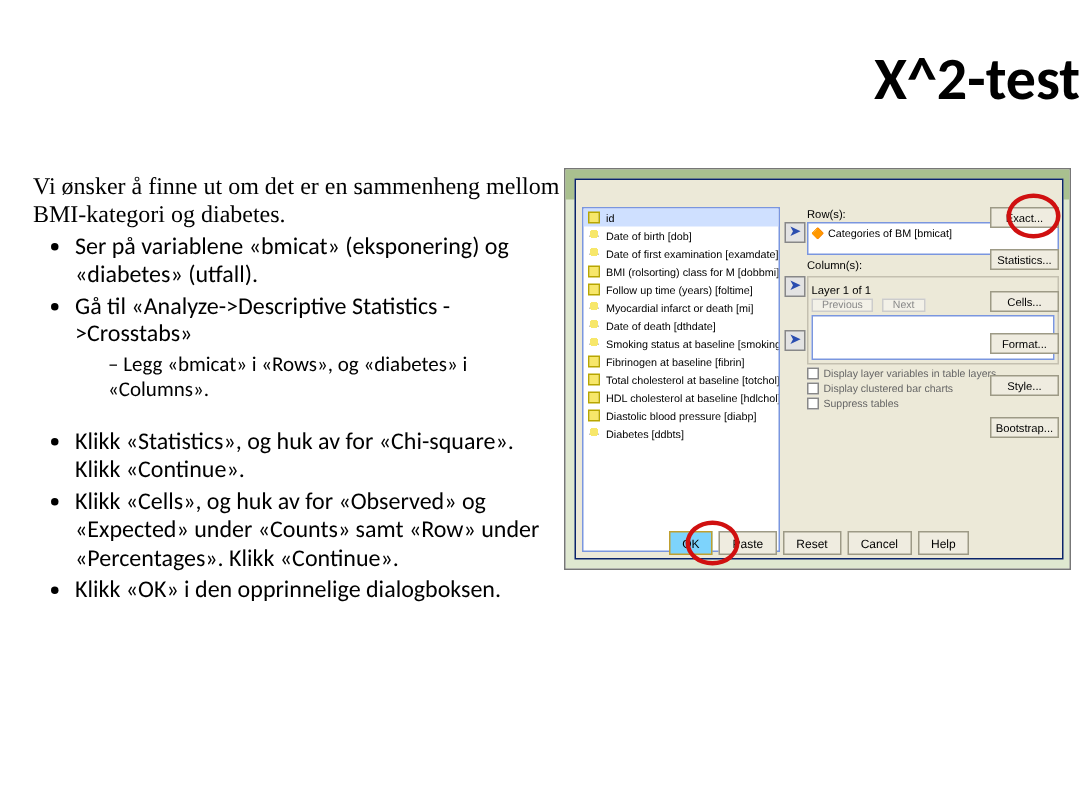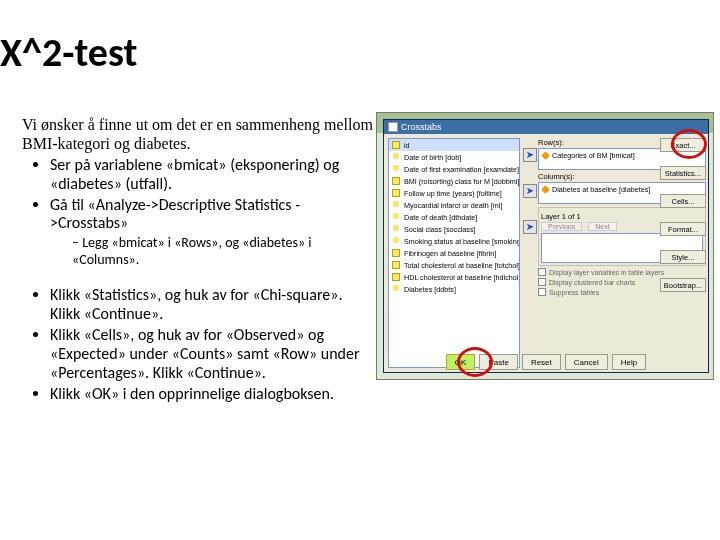--- a/index.html
+++ b/index.html
@@ -10,21 +10,21 @@
     position: relative;
     overflow: hidden;
   }
   .slide {
     width: 720px; height: 540px;
     position: relative;
   }
   .title {
     position: absolute;
     top: 28px; left: 0; width: 720px;
-    text-align: left;
+    text-align: right;
     font-size: 40px;
     color: #000;
   }
   .textcol {
     position: absolute;
     top: 116px; left: 22px;
     width: 352px;
     font-size: 16px;
     line-height: 1.18;
     color: #000;
@@ -146,21 +146,21 @@
     position:absolute; left: 0; right: 0; bottom: 2px;
     display:flex; gap:4px; justify-content:center;
   }
   .bbtn {
     height: 16px; padding: 0 8px;
     background: #efece0;
     border: 1px solid #9d9a86;
     font-size: 8px;
     display:flex; align-items:center; justify-content:center;
   }
-  .bbtn.ok { background:#bef264; border-color:#c0a030; }
+  .bbtn.ok { background:#7dd3fc; border-color:#c0a030; }
 
   .redcircle {
     position: absolute;
     width: 36px; height: 30px;
     border: 3px solid #d01010;
     border-radius: 50%;
     pointer-events: none;
   }
 </style>
 </head>
@@ -181,24 +181,20 @@
     </li>
     <li>Klikk «Statistics», og huk av for «Chi-square». Klikk «Continue».</li>
     <li>Klikk «Cells», og huk av for «Observed» og «Expected» under «Counts» samt «Row» under «Percentages». Klikk «Continue».</li>
     <li>Klikk «OK» i den opprinnelige dialogboksen.</li>
   </ul>
 </div>
 
 <div class="shot">
   <div class="bgstrip"></div>
   <div class="win">
-    <div class="win-title">
-      <span class="ticon"></span>
-      <span>Crosstabs</span>
-    </div>
     <div class="win-body">
       <div class="vlist" id="vlist">
             <div class="row sel">
               <span class="vic s"></span>
               <span>id</span>
             </div>
             <div class="row">
               <span class="vic n"></span>
               <span>Date of birth [dob]</span>
             </div>
@@ -217,57 +213,54 @@
             <div class="row">
               <span class="vic n"></span>
               <span>Myocardial infarct or death [mi]</span>
             </div>
             <div class="row">
               <span class="vic n"></span>
               <span>Date of death [dthdate]</span>
             </div>
             <div class="row">
               <span class="vic n"></span>
-              <span>Social class [socclass]</span>
-            </div>
-            <div class="row">
-              <span class="vic n"></span>
               <span>Smoking status at baseline [smoking]</span>
             </div>
             <div class="row">
               <span class="vic s"></span>
               <span>Fibrinogen at baseline [fibrin]</span>
             </div>
             <div class="row">
               <span class="vic s"></span>
               <span>Total cholesterol at baseline [totchol]</span>
             </div>
             <div class="row">
               <span class="vic s"></span>
               <span>HDL cholesterol at baseline [hdlchol]</span>
+            </div>
+            <div class="row">
+              <span class="vic s"></span>
+              <span>Diastolic blood pressure [diabp]</span>
             </div>
             <div class="row">
               <span class="vic n"></span>
               <span>Diabetes [ddbts]</span>
             </div>
           </div>
       <div class="midcol">
         <div class="arrowbtn">➤</div>
         <div class="arrowbtn">➤</div>
         <div class="arrowbtn">➤</div>
       </div>
       <div class="rightcol">
         <div class="lbl">Row(s):</div>
         <div class="box rows">
           <span>🔶 <span>Categories of BM [bmicat]</span></span>
         </div>
         <div class="lbl">Column(s):</div>
-        <div class="box cols">
-          <span>🔶 <span>Diabetes at baseline [diabetes]</span></span>
-        </div>
         <div class="layerblk">
           <div class="lbl">Layer 1 of 1</div>
           <div class="layerbtns">
             <span class="lb">Previous</span>
             <span class="lb">Next</span>
           </div>
           <div class="box layer"></div>
         </div>
         <div class="chk">
               <span class="cb"></span>

